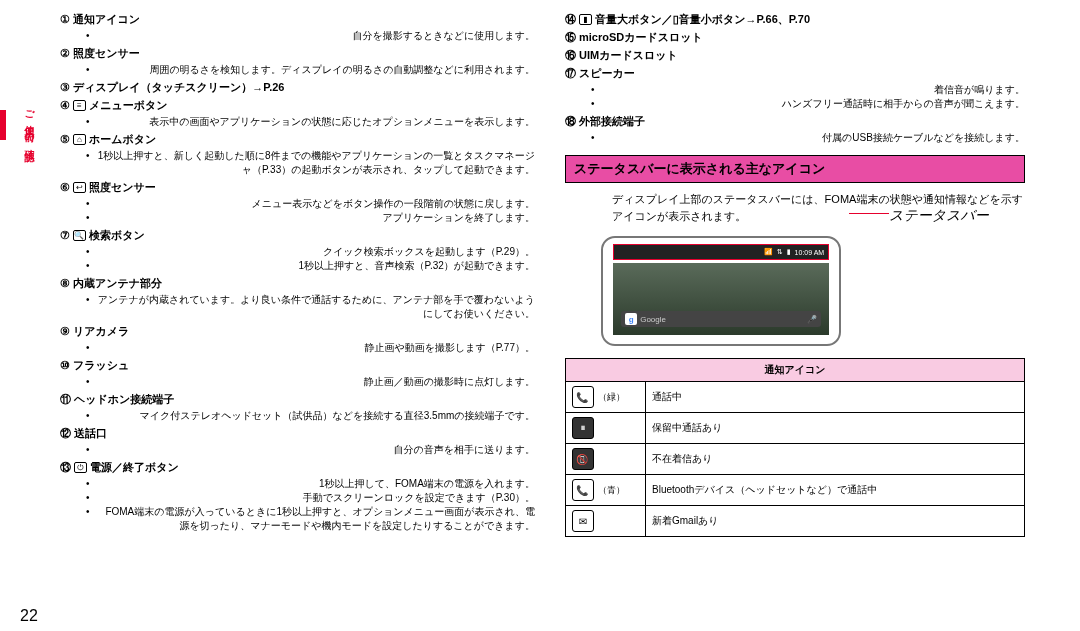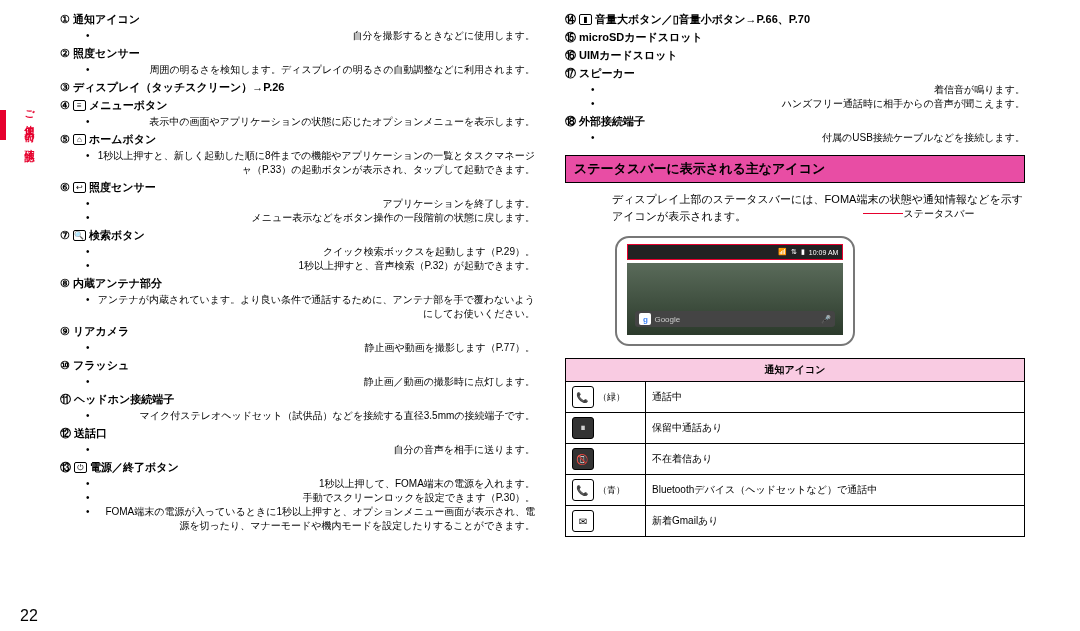--- a/index.html
+++ b/index.html
@@ -167,22 +167,23 @@
     margin-left: auto;
     color: #eee;
   }
   .pointer-line {
     width: 40px;
     height: 1px;
     background: #e6002d;
     margin-top: -78px;
   }
   .pointer-label {
-    font-size: 10px;
+    font-size: 14px;
     margin-top: -84px;
+    font-style: italic;
   }
   .icon-table {
     border-collapse: collapse;
     width: 100%;
     margin-top: 6px;
   }
   .icon-table th, .icon-table td {
     border: 1px solid #000;
     font-size: 10px;
     padding: 4px 6px;
@@ -267,22 +268,22 @@
           <li>1秒以上押すと、新しく起動した順に8件までの機能やアプリケーションの一覧とタスクマネージャ（P.33）の起動ボタンが表示され、タップして起動できます。</li>
         </ul>
       </div>
       <div class="item">
         <div class="item-title">
           <span>⑥</span>
           <span class="boxicon">↩</span>
           <span>照度センサー</span>
         </div>
         <ul class="bullets">
+          <li>メニュー表示などをボタン操作の一段階前の状態に戻します。</li>
           <li>アプリケーションを終了します。</li>
-          <li>メニュー表示などをボタン操作の一段階前の状態に戻します。</li>
         </ul>
       </div>
       <div class="item">
         <div class="item-title">
           <span>⑦</span>
           <span class="boxicon">🔍</span>
           <span>検索ボタン</span>
         </div>
         <ul class="bullets">
           <li>クイック検索ボックスを起動します（P.29）。</li>

